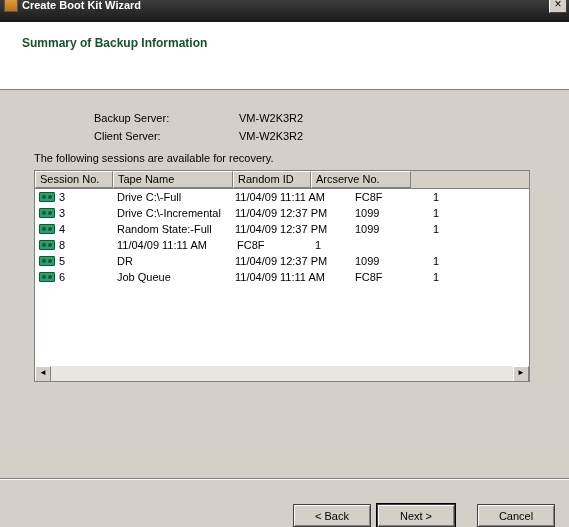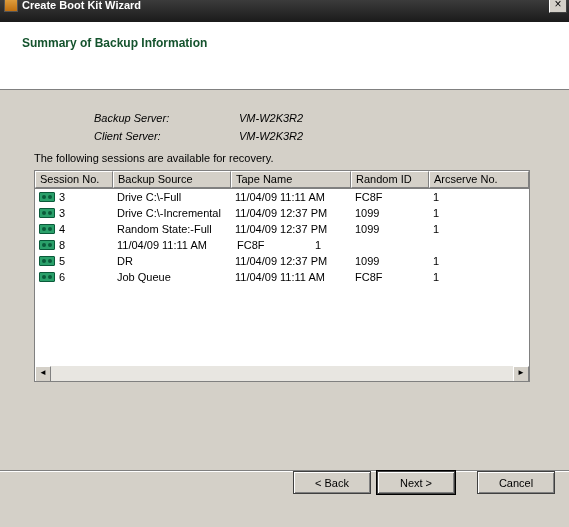--- a/index.html
+++ b/index.html
@@ -52,21 +52,20 @@
     font-size: 12px;
     color: #14532d;
   }
   .content-area {
     padding: 22px 34px 10px 34px;
   }
   .info-row {
     display: flex;
     margin-bottom: 6px;
     font-size: 11px;
-    font-style: italic;
   }
   .info-label { width: 145px; margin-left: 60px; }
   .info-value { }
   .avail-text { margin-top: 10px; margin-bottom: 6px; font-size: 11px;}
   .listwrap {
     border: 1px solid #808080;
     background:#fff;
     width: 496px;
     height: 212px;
     position: relative;
@@ -113,27 +112,27 @@
   .sbtn {
     width:16px;height:16px;
     background:#d4d0c8;
     border:1px solid #fff;
     border-right-color:#808080;border-bottom-color:#808080;
     font-size:8px; line-height:12px; text-align:center; color:#000;
   }
   .strack { flex:1; background:#e8e6e1; }
   .btnbar {
     position:absolute;
-    left:0;right:0;bottom:8px;
+    left:0;right:0;bottom:0;
     height:49px;
     border-top:1px solid #808080;
     box-shadow: inset 0 1px 0 #fff;
     display:flex;
     justify-content:flex-end;
-    align-items:flex-start;
+    align-items:flex-end;
     padding-right:14px;
   }
   .wbtn {
     width:78px; height:23px;
     background:#d4d0c8;
     border:1px solid #404040;
     box-shadow: inset 1px 1px 0 #fff, inset -1px -1px 0 #808080;
     font-family: Tahoma, Arial, sans-serif;
     font-size:11px;
     margin-left:6px;
@@ -168,21 +167,20 @@
     <div class="info-row">
       <div class="info-label">Client Server:</div>
       <div class="info-value">VM-W2K3R2</div>
     </div>
 
     <div class="avail-text">The following sessions are available for recovery.</div>
 
     <div class="listwrap">
       <div class="listhead">
         <div class="colh c0">Session No.</div>
-        <div class="colh c1">Backup Source</div>
         <div class="colh c2">Tape Name</div>
         <div class="colh c3">Random ID</div>
         <div class="colh c4">Arcserve No.</div>
       </div>
       <div class="listbody" id="listbody">
           <div class="lrow">
             <div class="cell c0">
               <span class="tape-ico"></span>
               <span>3</span>
             </div>

